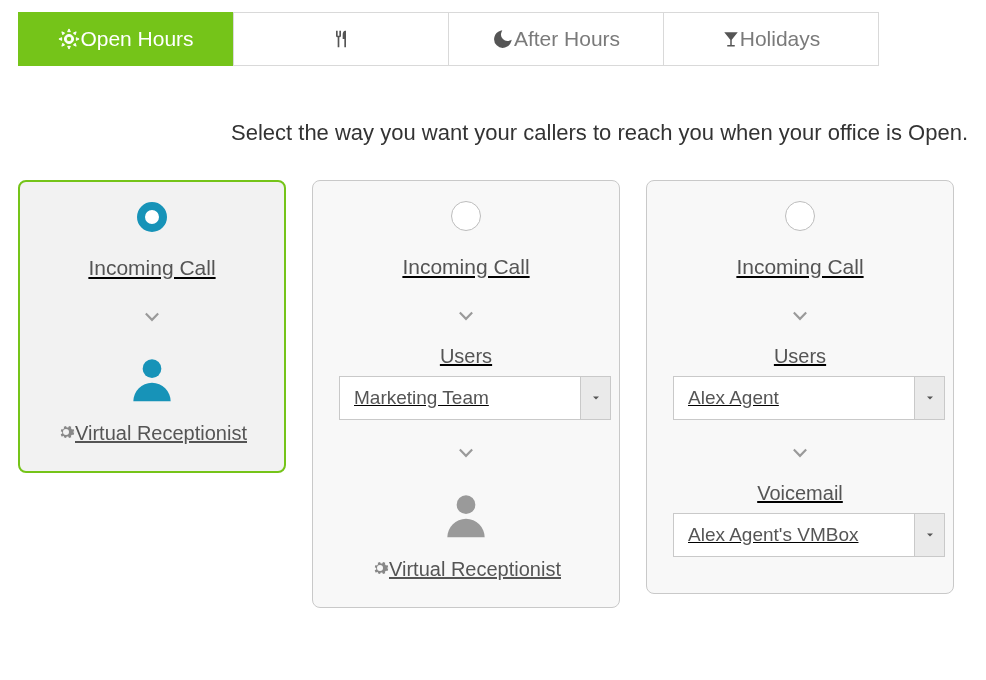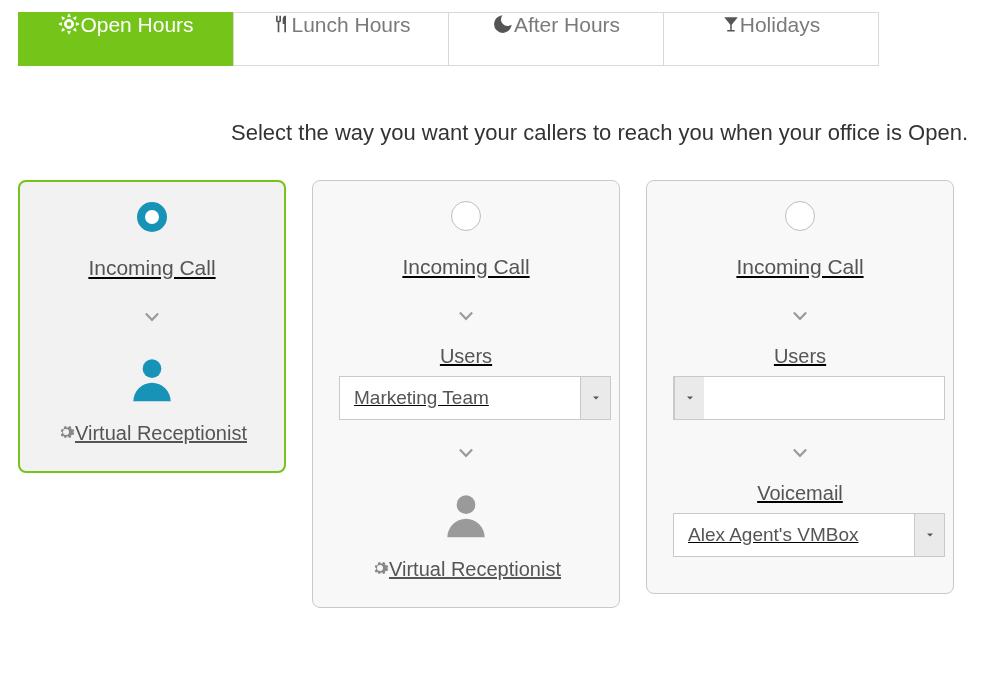--- a/index.html
+++ b/index.html
@@ -12,20 +12,21 @@
     
     .tabs {
       display: flex;
       margin-bottom: 54px;
     }
     .tab {
       flex: 0 0 auto;
       width: 216px;
       height: 54px;
       display: flex;
+      align-items: center;
       justify-content: center;
       gap: 0;
       border: 1px solid #d9d9d9;
       margin-left: -1px;
       font-size: 21px;
       color: #7a7a7a;
       cursor: pointer;
       background: #fff;
     }
     .tab:first-child { margin-left: 0; }
@@ -146,21 +147,20 @@
         </svg>
     </span>
     <span>Open Hours</span>
   </div>
   <div class="tab">
     <span class="icon">
       <svg width="20" height="22" viewBox="0 0 24 24">
           <path d="M6 2v6a2 2 0 002 2v12h2V10a2 2 0 002-2V2h-2v6H8V2H6zm11 0c-2 0-3 2-3 5v5h2v10h2V2h-1z"></path>
         </svg>
     </span>
-    <span>Lunch Hours</span>
   </div>
   <div class="tab">
     <span class="icon">
       <svg width="22" height="22" viewBox="0 0 24 24">
           <path d="M20 14.5A8 8 0 019.5 4a8.5 8.5 0 1010.5 10.5z" fill="none" stroke="#555" stroke-width="2"></path>
         </svg>
     </span>
     <span>After Hours</span>
   </div>
   <div class="tab">
@@ -242,20 +242,21 @@
   <div class="card">
     <div class="radio"></div>
     <div class="card-title">Incoming Call</div>
     <div class="arrow">
       <svg width="26" height="30" viewBox="0 0 24 24">
           <path d="M12 3v12l-5-5-1.4 1.4L12 18l6.4-6.6L17 10l-5 5V3z"></path>
         </svg>
     </div>
     <div class="label">Users</div>
     <div class="select">
+      <div class="value">Alex Agent</div>
       <div class="caret">
         <svg width="12" height="12" viewBox="0 0 24 24">
             <path d="M6 9l6 6 6-6z"></path>
           </svg>
       </div>
     </div>
     <div class="arrow">
       <svg width="26" height="30" viewBox="0 0 24 24">
           <path d="M12 3v12l-5-5-1.4 1.4L12 18l6.4-6.6L17 10l-5 5V3z"></path>
         </svg>

